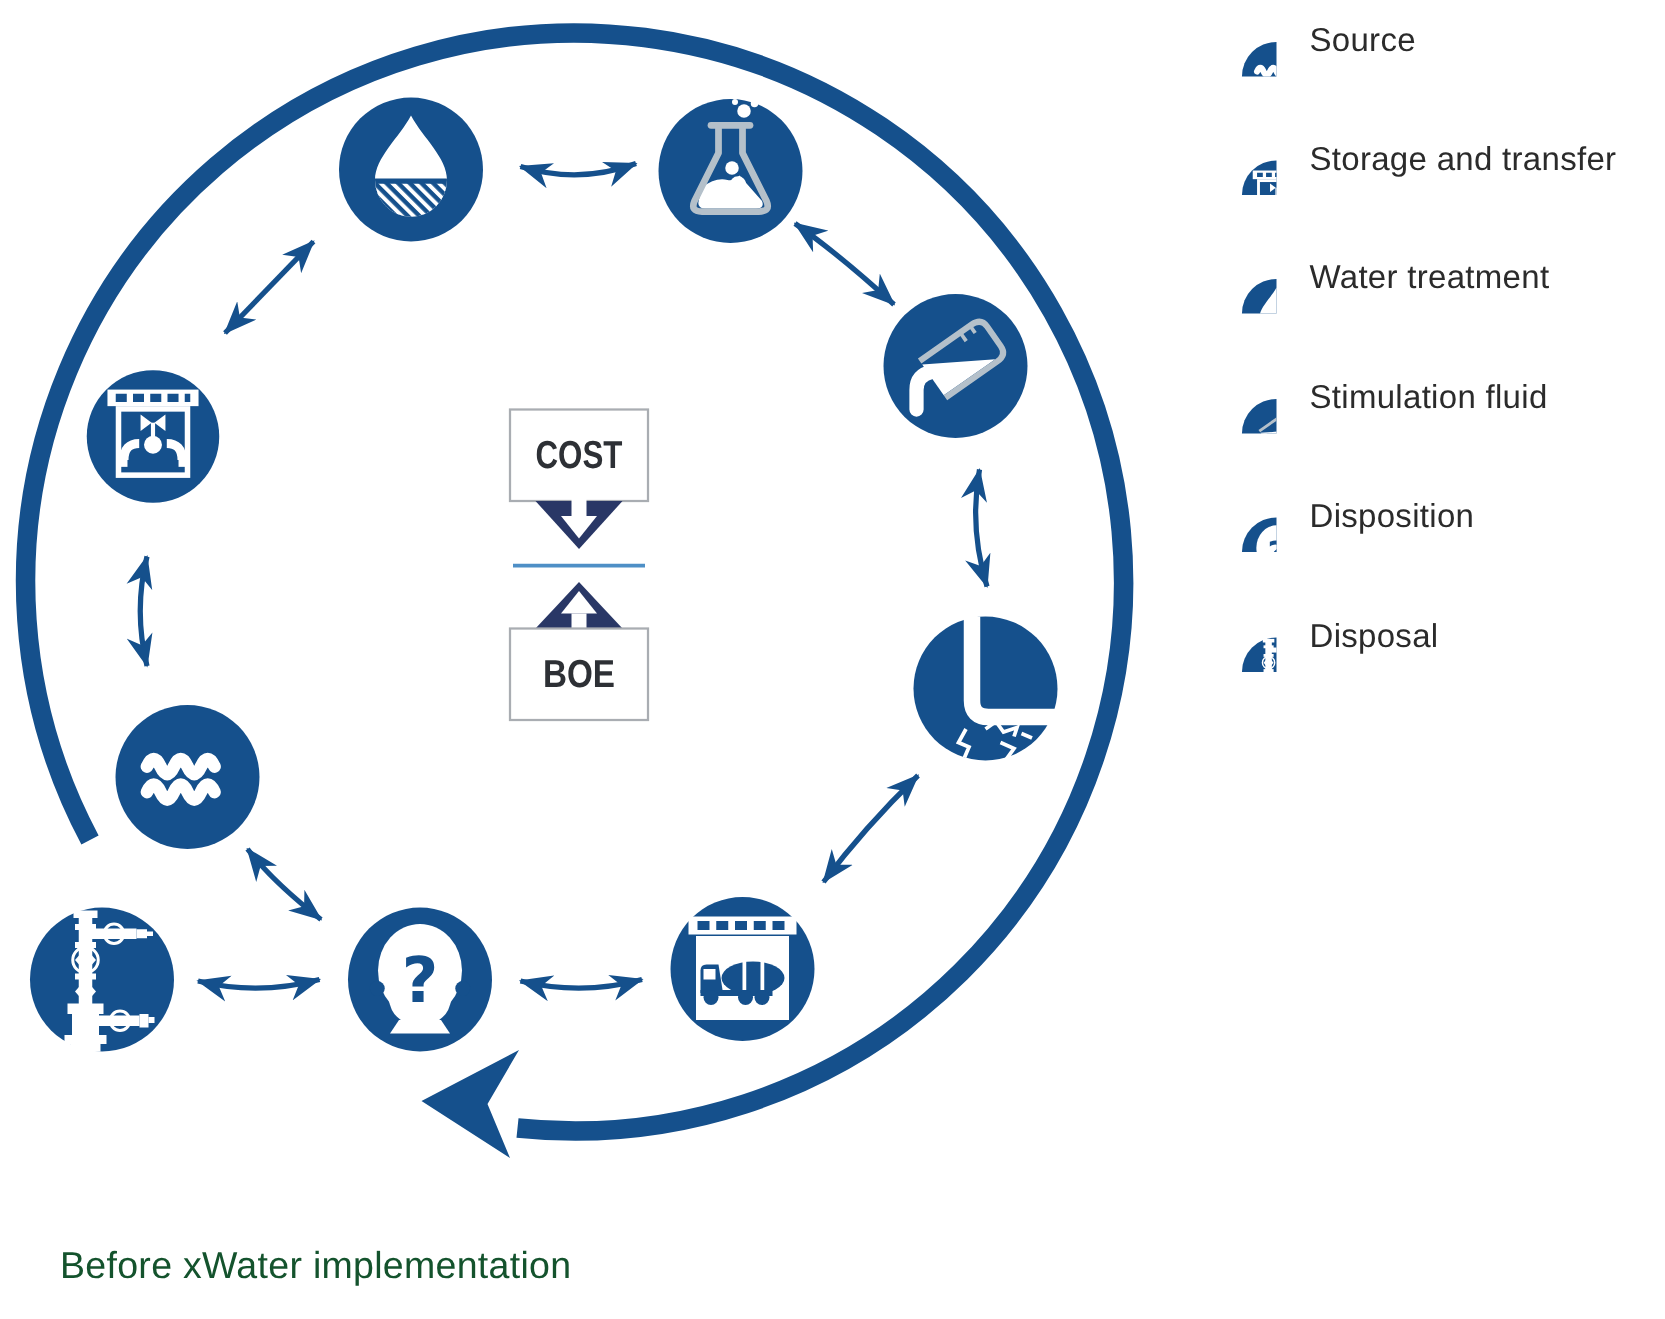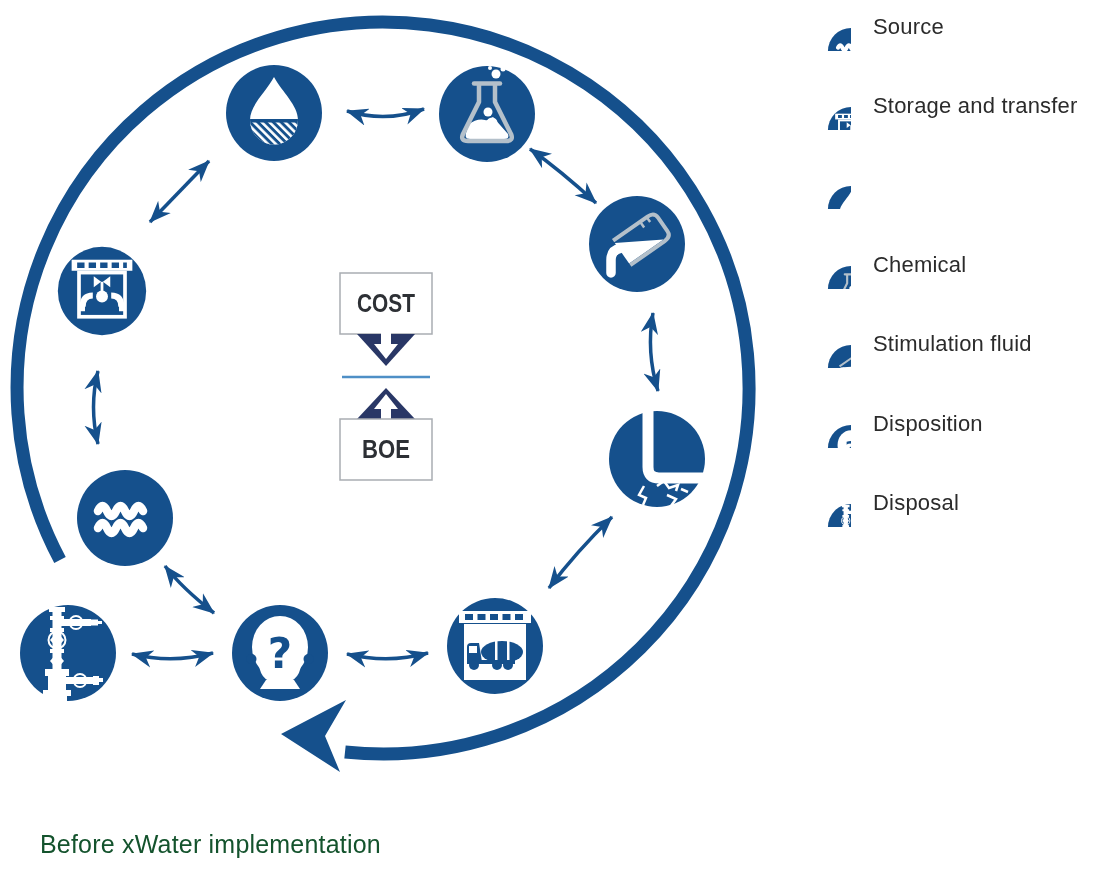--- a/index.html
+++ b/index.html
@@ -206,28 +206,23 @@
     <svg class="legend-icon" viewBox="-50 -50 100 100">
           <use href="#icon-storage"></use>
         </svg>
     <span class="legend-label">Storage and transfer</span>
   </div>
 
   <div class="legend-row">
     <svg class="legend-icon" viewBox="-50 -50 100 100">
           <use href="#icon-water-treatment"></use>
         </svg>
-  </div>
-
-  <div class="legend-row">
-    <svg class="legend-icon" viewBox="-50 -50 100 100">
-          <use href="#icon-chemical"></use>
-        </svg>
-    <span class="legend-label">Chemical</span>
-  </div>
+    <span class="legend-label">Water treatment</span>
+  </div>
+
 
   <div class="legend-row">
     <svg class="legend-icon" viewBox="-50 -50 100 100">
           <use href="#icon-stimulation-fluid"></use>
         </svg>
     <span class="legend-label">Stimulation fluid</span>
   </div>
 
 
 

